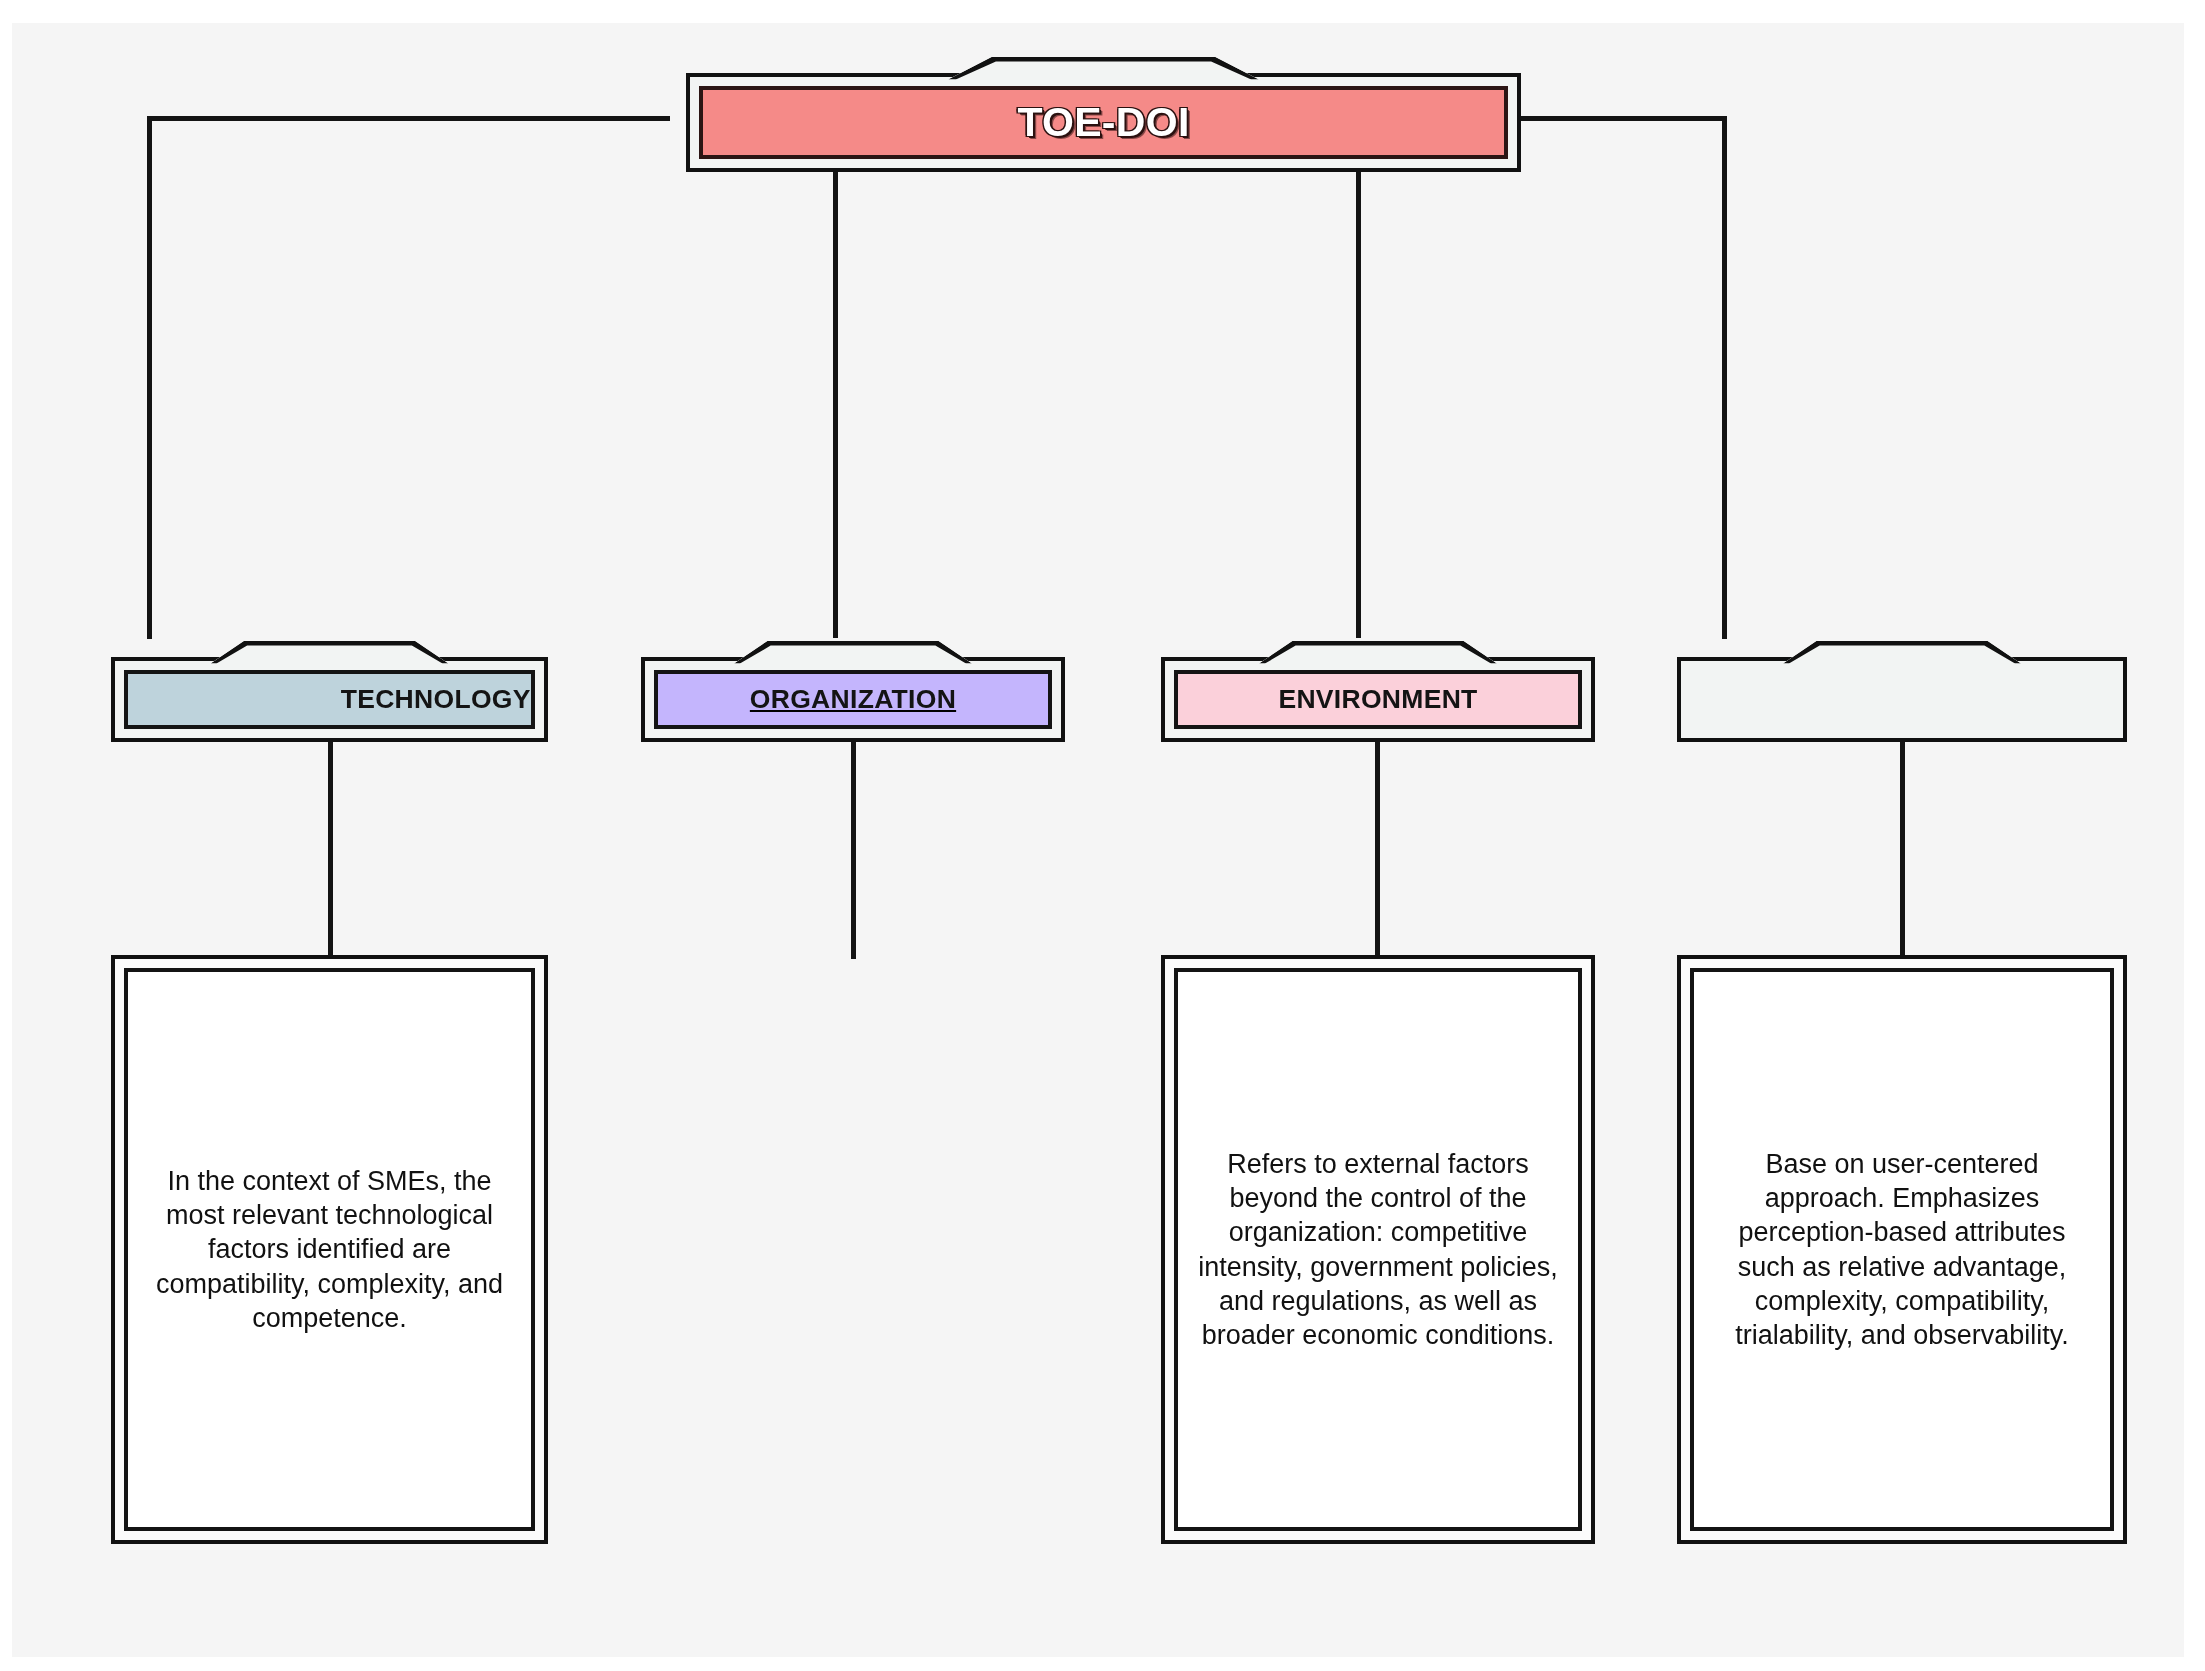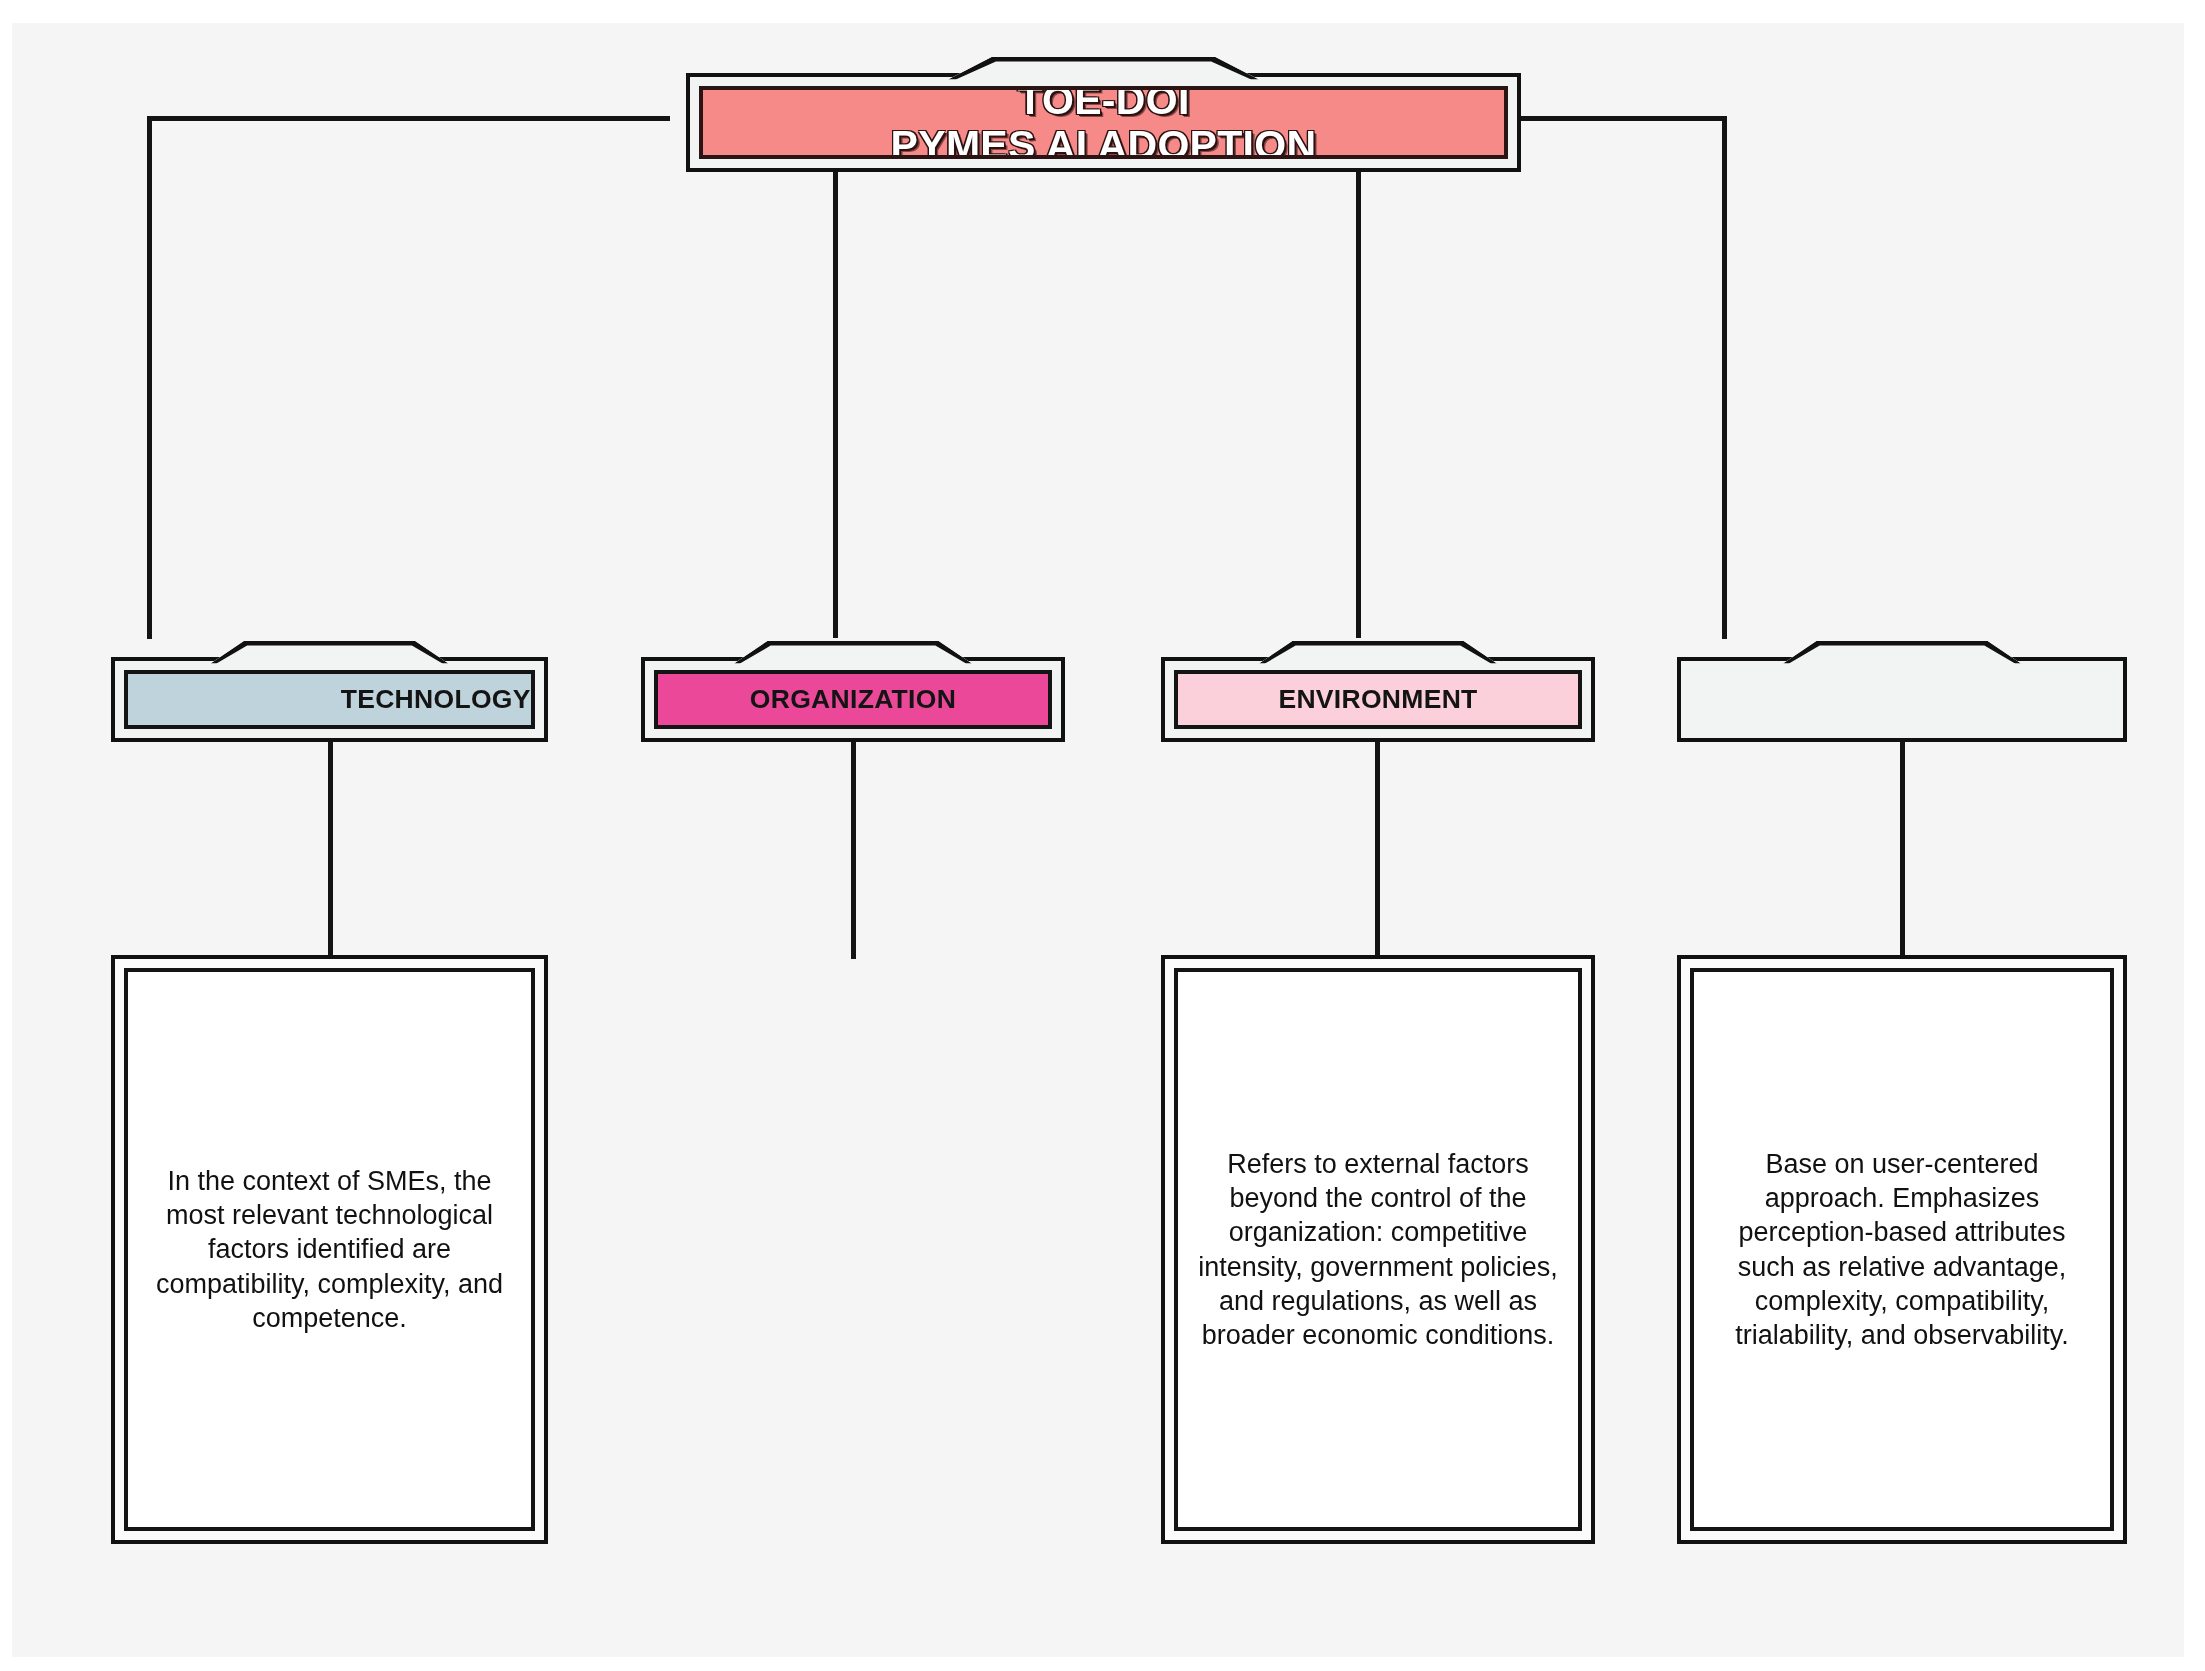--- a/index.html
+++ b/index.html
@@ -167,34 +167,33 @@
 
   <div class="line v" style="left:316px; top:715px; height:221px;"></div>
   <div class="line v" style="left:839px; top:715px; height:221px;"></div>
   <div class="line v" style="left:1363px; top:715px; height:221px;"></div>
   <div class="line v" style="left:1888px; top:715px; height:221px;"></div>
 
   <div class="node" id="root-node">
     <div class="notch"></div>
     <div class="inner">
       <div class="root-line">TOE-DOI</div>
-      <div class="root-line">PYMES AI ADOPTION</div>
     </div>
   </div>
 
   <div class="node cat-node col1">
     <div class="notch"></div>
     <div class="inner" style="background:#bed3dc;justify-content:flex-end;">
       <div class="cat-label">TECHNOLOGY</div>
     </div>
   </div>
 
   <div class="node cat-node col2">
     <div class="notch"></div>
-    <div class="inner" style="background:#ec4899;">
+    <div class="inner" style="background:#c4b5fd;text-decoration:underline;">
       <div class="cat-label">ORGANIZATION</div>
     </div>
   </div>
 
   <div class="node cat-node col3">
     <div class="notch"></div>
     <div class="inner" style="background:#fbd0da;">
       <div class="cat-label">ENVIRONMENT</div>
     </div>
   </div>

